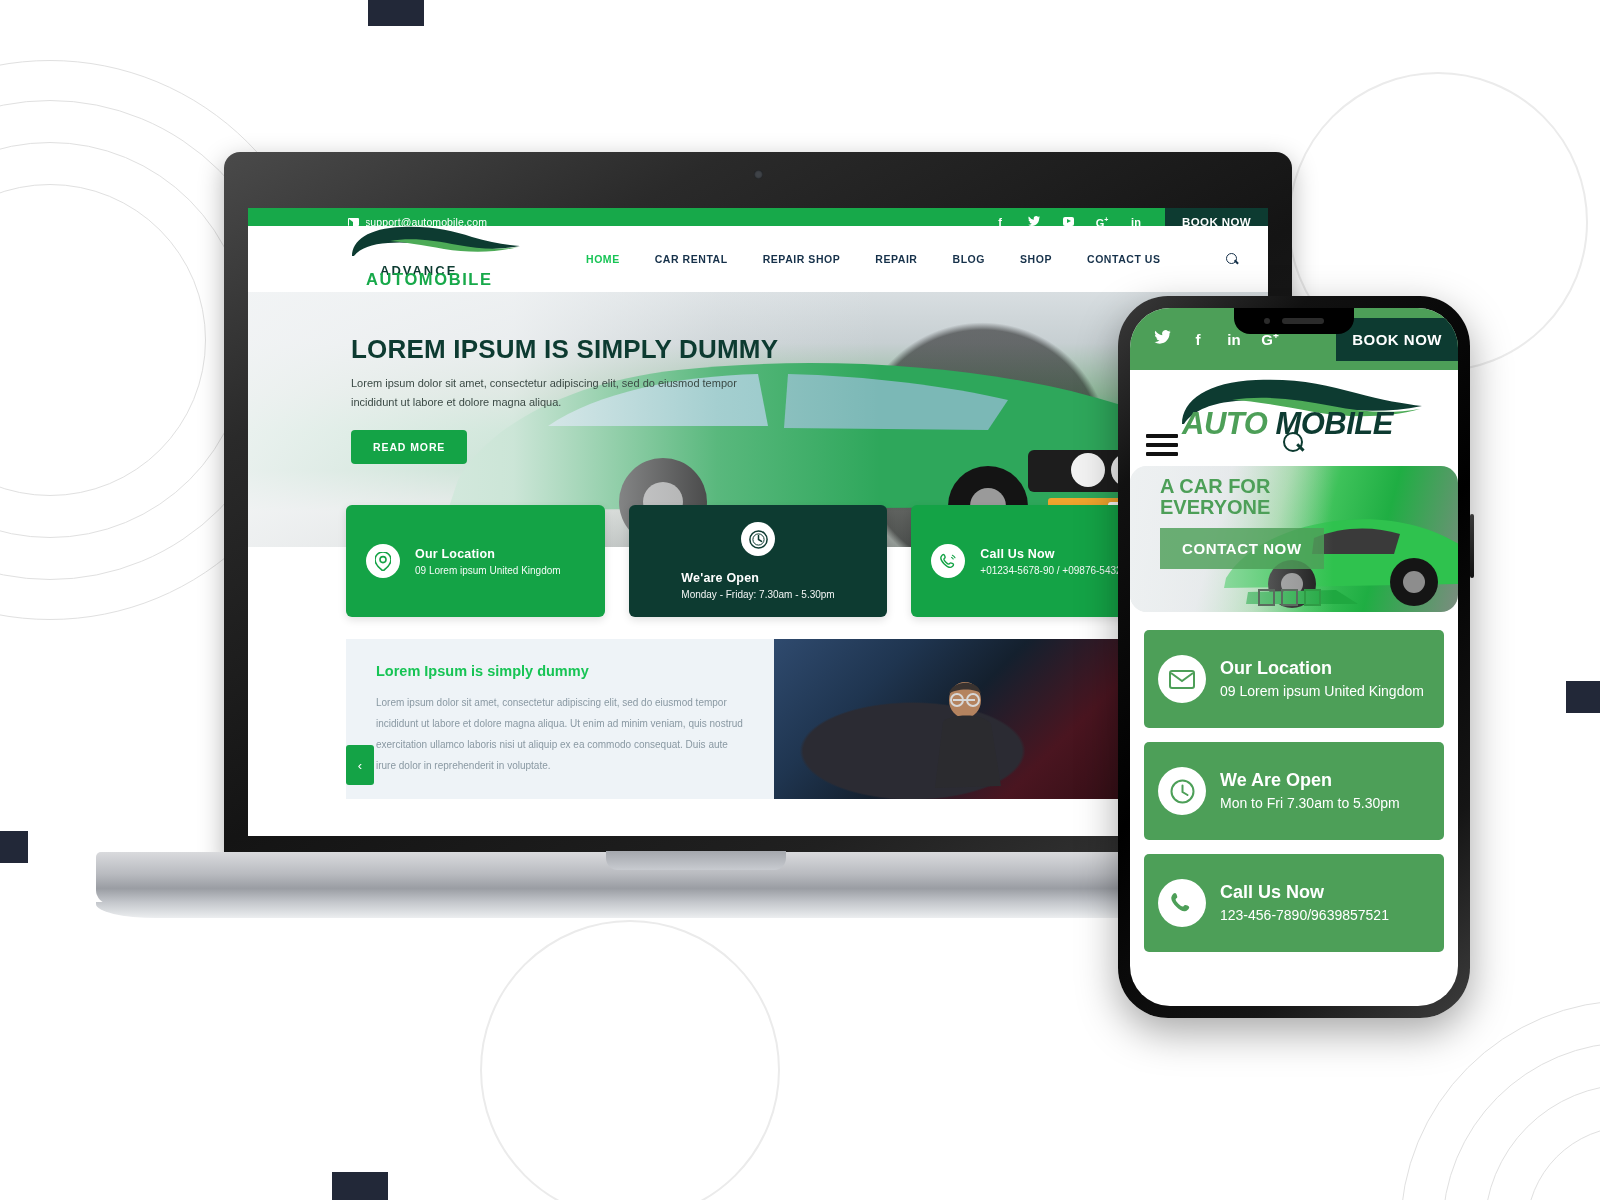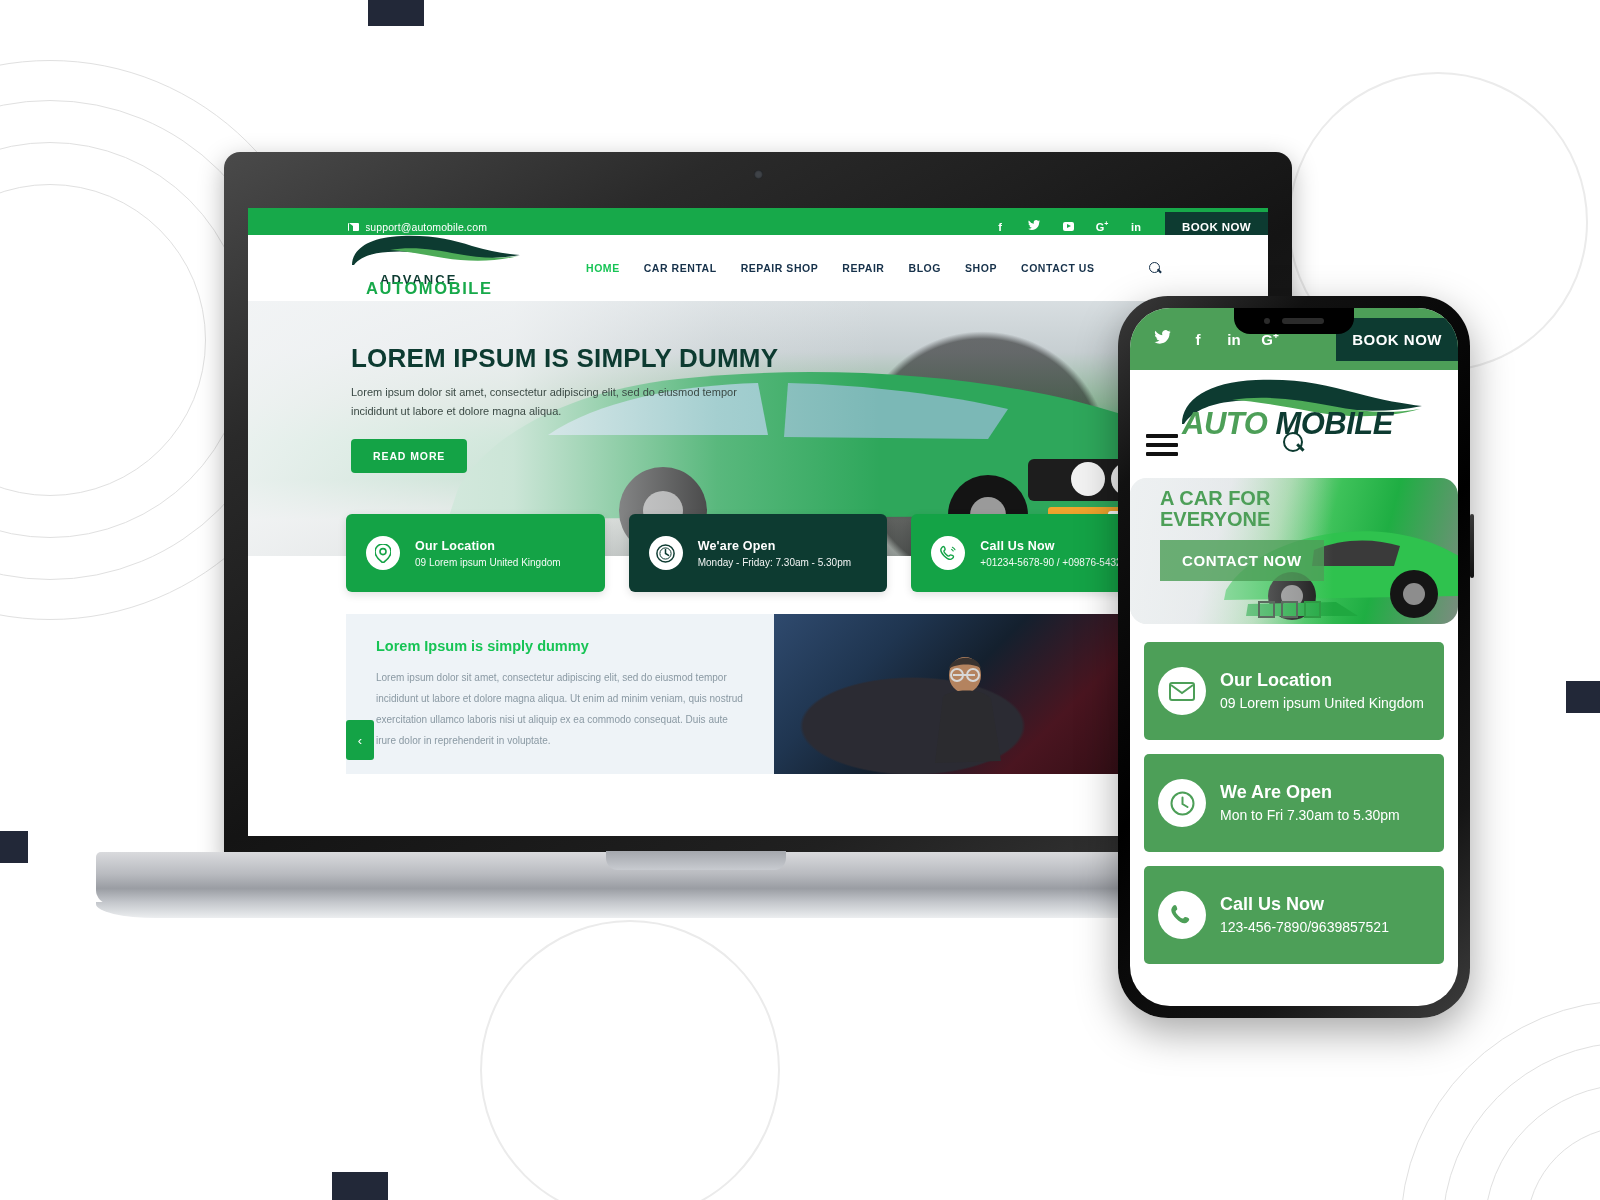--- a/index.html
+++ b/index.html
@@ -52,21 +52,21 @@
     border-radius:0 0 60px 60px/0 0 14px 14px;
   }
   .laptop-notch {
     position:absolute; left:50%; margin-left:-90px; top:-1px; width:180px; height:19px;
     background:linear-gradient(180deg,#a4a7ad,#c8cbd0);
     border-radius:0 0 12px 12px;
   }
 
   
   .site-topbar {
-    height:27px; background:#17a94a; display:flex; align-items:center;
+    height:18px; background:#17a94a; display:flex; align-items:center;
     padding:10px 0 0 100px; color:#fff; font-size:10.5px;
   }
   .site-topbar .mail { display:flex; align-items:center; gap:6px; letter-spacing:.1px; }
   .env-ico { width:11px; height:8px; position:relative; display:inline-block; }
   .env-ico:before{
     content:""; position:absolute; inset:0; background:#fff; border-radius:1px;
   }
   .env-ico:after{
     content:""; position:absolute; left:1px; top:0.5px; width:9px; height:5px;
     border-left:4.5px solid #17a94a; border-right:4.5px solid #17a94a;
@@ -87,21 +87,21 @@
   .logo-wrap { width:176px; position:relative; height:62px; }
   .logo-car { position:absolute; left:0; top:-3px; width:176px; height:34px; }
   .logo-t1 {
     position:absolute; left:32px; top:35px; font-size:13px; font-weight:bold;
     letter-spacing:2px; color:#0d3b31;
   }
   .logo-t2 {
     position:absolute; left:18px; top:42px; font-size:16.5px; font-weight:bold;
     letter-spacing:1.6px; color:#17a94a;
   }
-  .site-nav { display:flex; align-items:center; gap:24px; margin-left:62px; }
+  .site-nav { display:flex; align-items:center; gap:35px; margin-left:62px; }
   .site-nav a {
     font-size:10.5px; font-weight:bold; letter-spacing:.55px;
     color:#16314a; text-decoration:none; white-space:nowrap;
   }
   .site-nav a.active { color:#17c455; }
   .search-ico {
     margin-left:30px; width:13px; height:13px; position:relative;
   }
   .search-ico:before {
     content:""; position:absolute; left:0; top:0; width:9px; height:9px;
@@ -147,21 +147,21 @@
 
   
   .info-row {
     position:relative; margin-top:-42px; padding:0 98px; display:flex; gap:24px; z-index:5;
   }
   .info-card {
     flex:1; border-radius:6px; padding:17px 20px; display:flex; align-items:center; gap:15px;
     background:#14a346; color:#fff; min-height:78px;
     box-shadow:0 3px 9px rgba(0,0,0,.12);
   }
-  .info-card.dark { background:#0d3b31; }
+  .info-card.dark { background:#0d3b31;flex-direction:column; }
   .ic-circle {
     width:34px; height:34px; border-radius:50%; background:#fff; flex:0 0 34px;
     display:flex; align-items:center; justify-content:center;
   }
   .ic-title { font-size:12.5px; font-weight:bold; letter-spacing:.2px; }
   .ic-sub { font-size:10px; margin-top:4px; opacity:.95; white-space:nowrap; }
 
   
   .services-title {
     text-align:center; font-size:23px; font-weight:bold; color:#0d3b31; margin-top:34px;
@@ -210,21 +210,21 @@
   }
 
   .m-topbar {
     background:#4d9f58; height:62px; display:flex; align-items:center; padding-left:14px;
   }
   .m-soc { width:36px; text-align:center; color:#fff; font-size:15px; font-weight:bold; }
   .m-book {
     margin-left:auto; background:#0d3b31; color:#fff; font-size:15px; font-weight:bold;
     letter-spacing:.5px; padding:13px 16px;
   }
-  .m-logo-area { height:108px; position:relative; background:#fff; }
+  .m-logo-area { height:96px; position:relative; background:#fff; }
   .m-logo-car { position:absolute; left:46px; top:6px; width:250px; height:52px; }
   .m-logo-txt {
     position:absolute; left:52px; top:36px; font-size:31px; font-weight:bold;
     font-style:italic; letter-spacing:-.5px;
   }
   .m-logo-txt .a { color:#4d9f58; }
   .m-logo-txt .b { color:#0d3b31; }
   .m-burger { position:absolute; left:16px; top:64px; width:32px; }
   .m-burger i { display:block; height:4px; background:#111; margin-bottom:5px; border-radius:1px; }
   .m-search {

